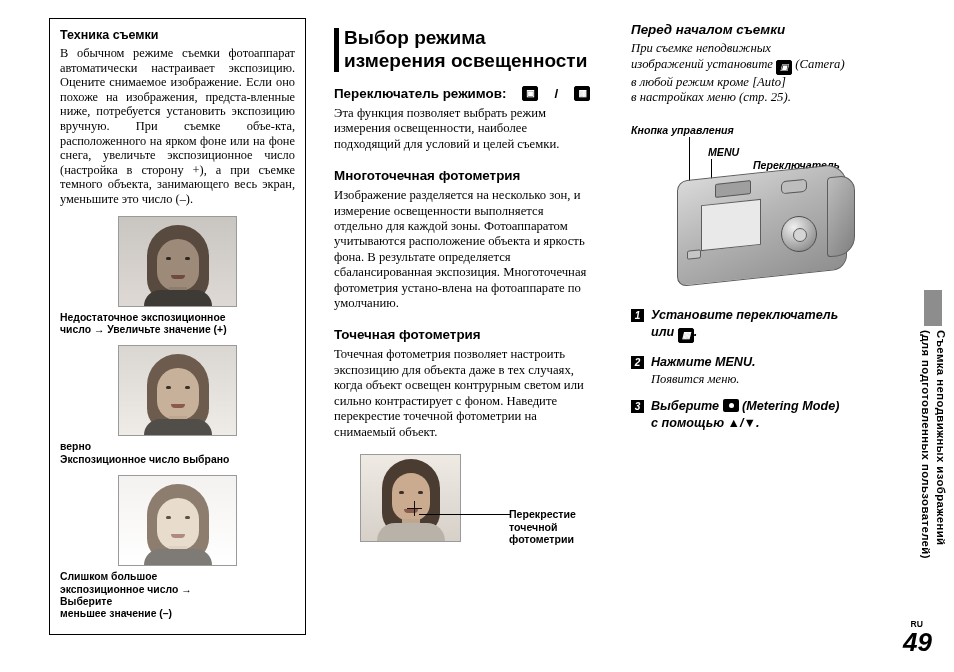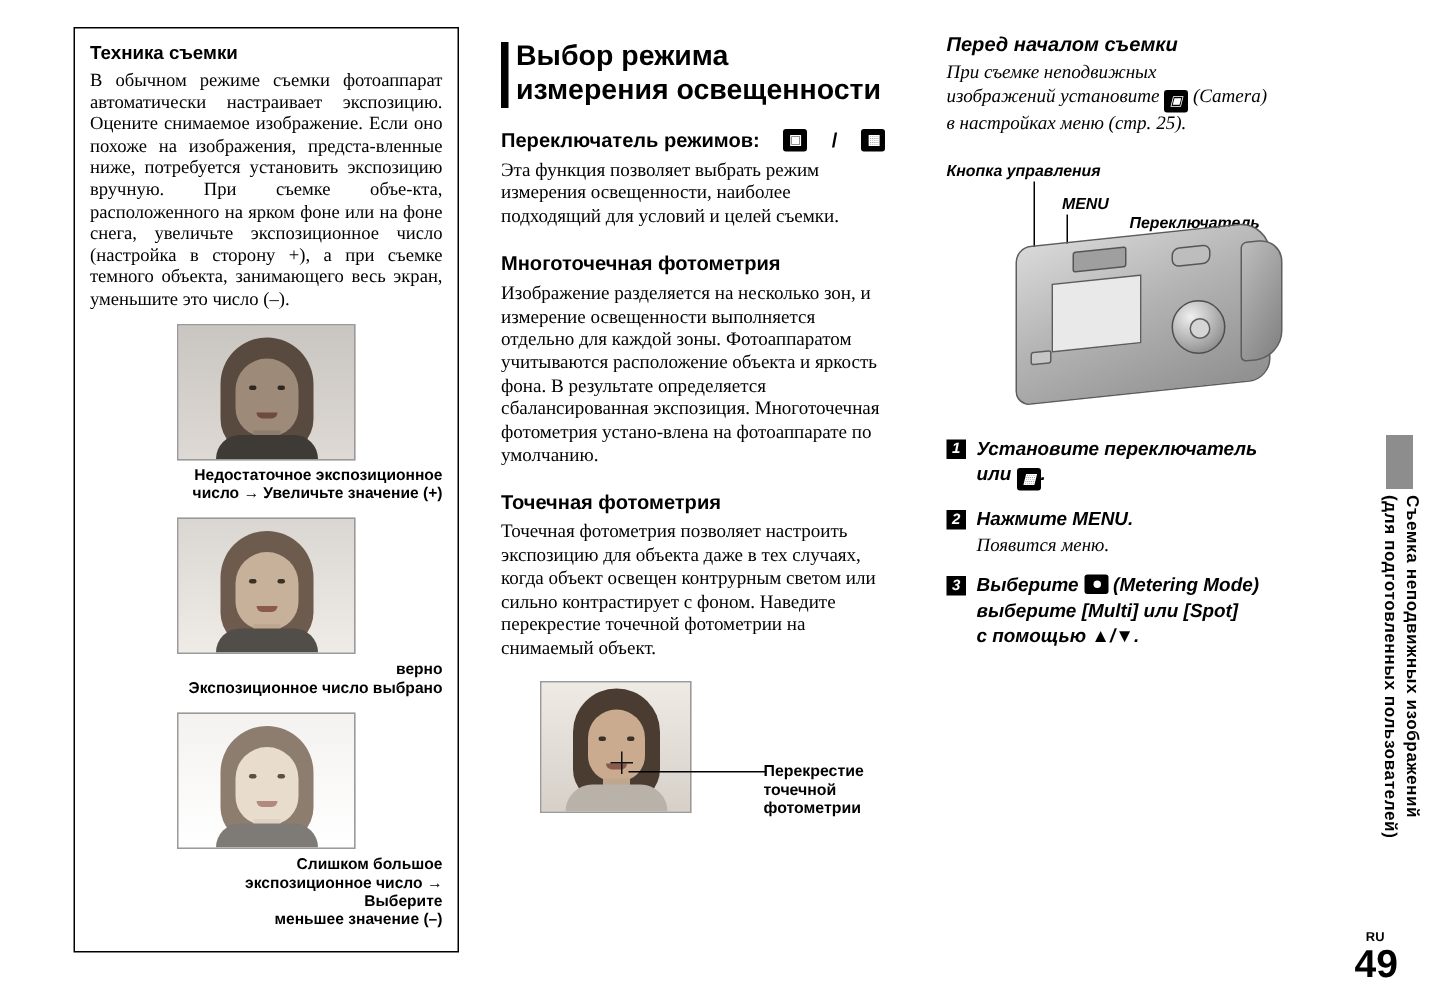--- a/index.html
+++ b/index.html
@@ -49,21 +49,21 @@
     border: 1px solid #9a9a9a;
     position: relative;
     overflow: hidden;
     background: #d8d4d0;
   }
   .cap {
     font-family: "Liberation Sans", sans-serif;
     font-weight: bold;
     font-size: 10.4px;
     line-height: 12.4px;
-    text-align: right;
+    text-align: left;
     margin-top: 5px;
   }
 
   
   .face-wrap { position:absolute; inset:0; }
   .bg-grad { position:absolute; inset:0; }
   .hair {
     position:absolute; left:50%; top:8px; transform:translateX(-50%);
     width:62px; height:78px; border-radius:34px 34px 26px 26px;
     background:#6a5a4c;
@@ -308,20 +308,21 @@
     font-family: "Liberation Sans", sans-serif;
     font-size: 8.6px;
     font-weight: bold;
   }
   .pg-num {
     position: absolute;
     right: 22px; bottom: 14px;
     font-family: "Liberation Sans", sans-serif;
     font-size: 26px;
     font-weight: bold;
+    font-style: italic;
   }
 
   
   .ico {
     display: inline-block;
     vertical-align: -2px;
     border: 1px solid #000;
     background: #000;
     color: #fff;
     font-size: 9px;
@@ -448,20 +449,21 @@
   </div>
 
   <div class="col-right">
     <div class="h2r">Перед началом съемки</div>
     <p class="pr">При съемке неподвижных</p>
     <p class="pr">
       <span>изображений установите</span>
       <span class="ico">▣</span>
       <span>(Camera)</span>
     </p>
+    <p class="pr">в любой режим кроме [Auto]</p>
     <p class="pr">в настройках меню (стр. 25).</p>
 
     <div class="camera-area">
       <div class="callout" style="left:0px; top:14px;">Кнопка управления</div>
       <div class="callout" style="left:67px; top:36px;padding-left:10px;">MENU</div>
       <div class="callout" style="left:122px; top:49px;">
         <div>Переключатель</div>
         <div>режимов</div>
       </div>
 
@@ -500,21 +502,20 @@
       </div>
 
       <div class="step">
         <div class="num">3</div>
         <div class="step-txt">
           <div>
             <span>Выберите</span>
             <span class="ico-meter"></span>
             <span>(Metering Mode)</span>
           </div>
-          <div>выберите [Multi] или [Spot]</div>
           <div>с помощью ▲/▼.</div>
         </div>
       </div>
     </div>
   </div>
 
   <div class="vtab"></div>
   <div class="vtext">
     <span>Съемка неподвижных изображений</span>
     <span>(для подготовленных пользователей)</span>

